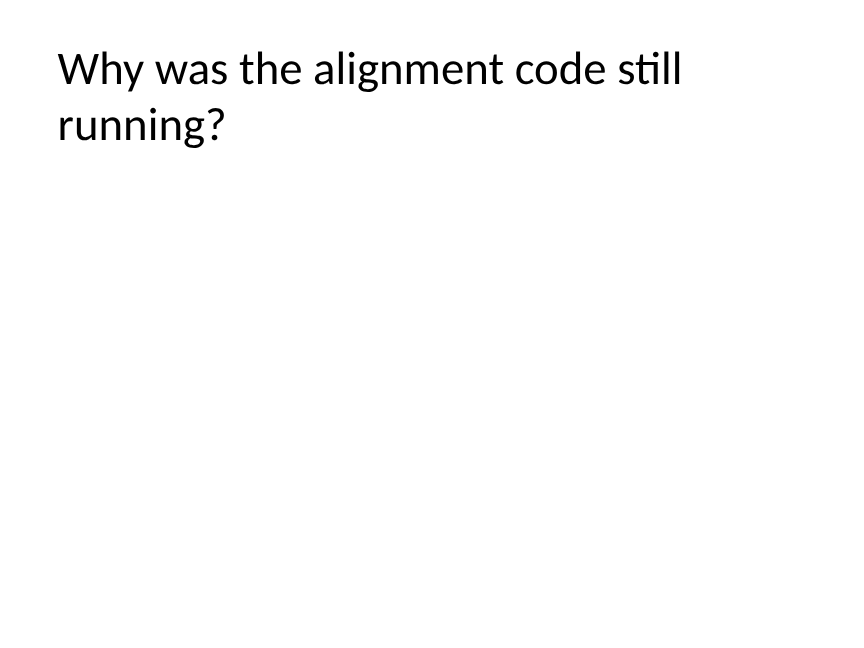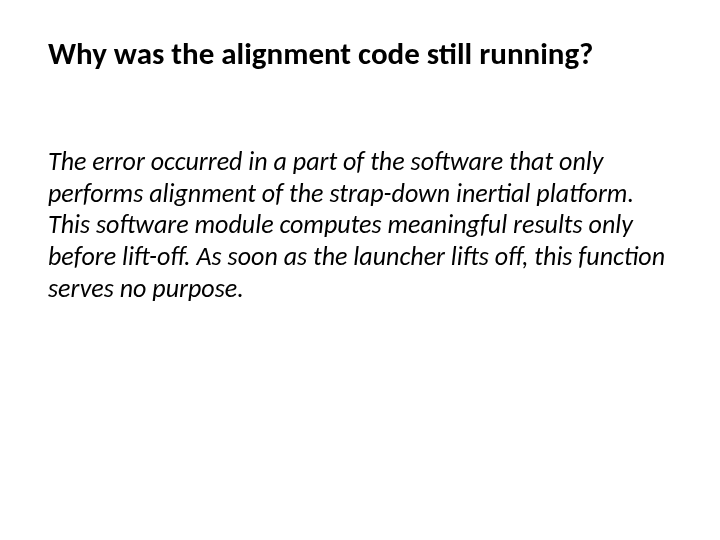--- a/index.html
+++ b/index.html
@@ -1,19 +1,18 @@
 <!DOCTYPE html>
 <html><head>
   <meta charset="utf-8">
   <style>
     * { margin: 0; padding: 0; box-sizing: border-box; }
     html, body { width: 720px; height: 540px; background: #fff; font-family: Calibri, "Segoe UI", Arial, sans-serif; color: #000; }
     .slide { width: 720px; height: 540px; padding: 30px 48px 48px 48px; }
-    .title { font-size: 31px; font-weight: 700; letter-spacing: 0px; margin-top: 4px; margin-bottom: 74px; }
+    .title { font-size: 39px; font-weight: 400; letter-spacing: 0px; margin-top: 4px; margin-bottom: 95px; }
     .body-text { font-size: 26px; font-style: italic; line-height: 1.22; letter-spacing: 0px; }
   </style>
 </head>
 <body>
 
 <div class="slide">
   <h1 class="title">Why was the alignment code still running?</h1>
-  <p class="body-text">The error occurred in a part of the software that only performs alignment of the strap-down inertial platform. This software module computes meaningful results only before lift-off. As soon as the launcher lifts off, this function serves no purpose.</p>
 </div>
 
 </body></html>

